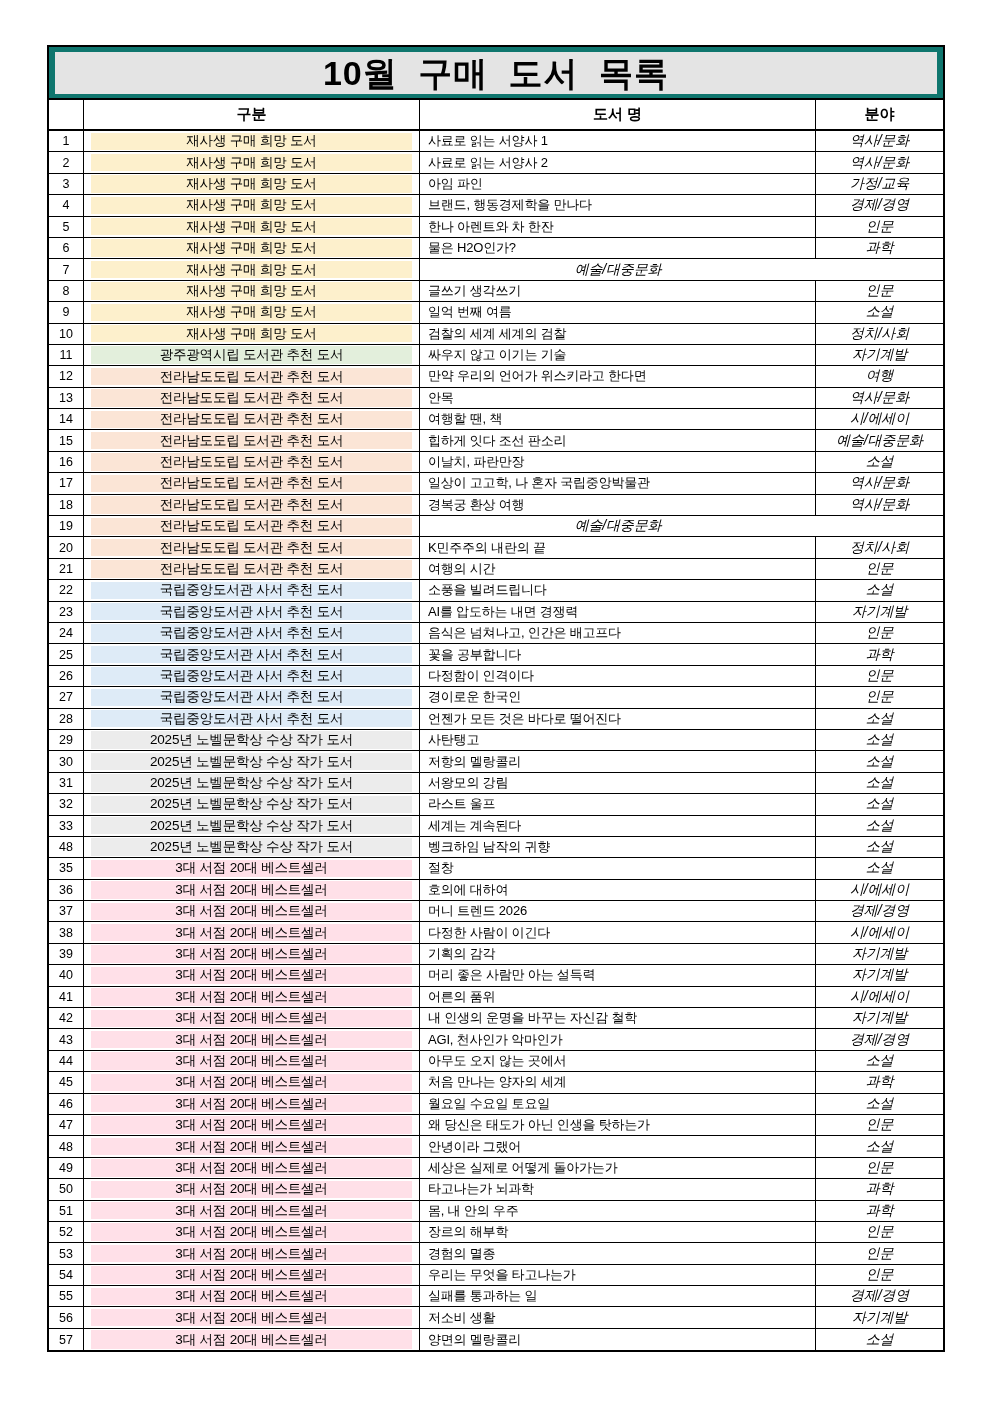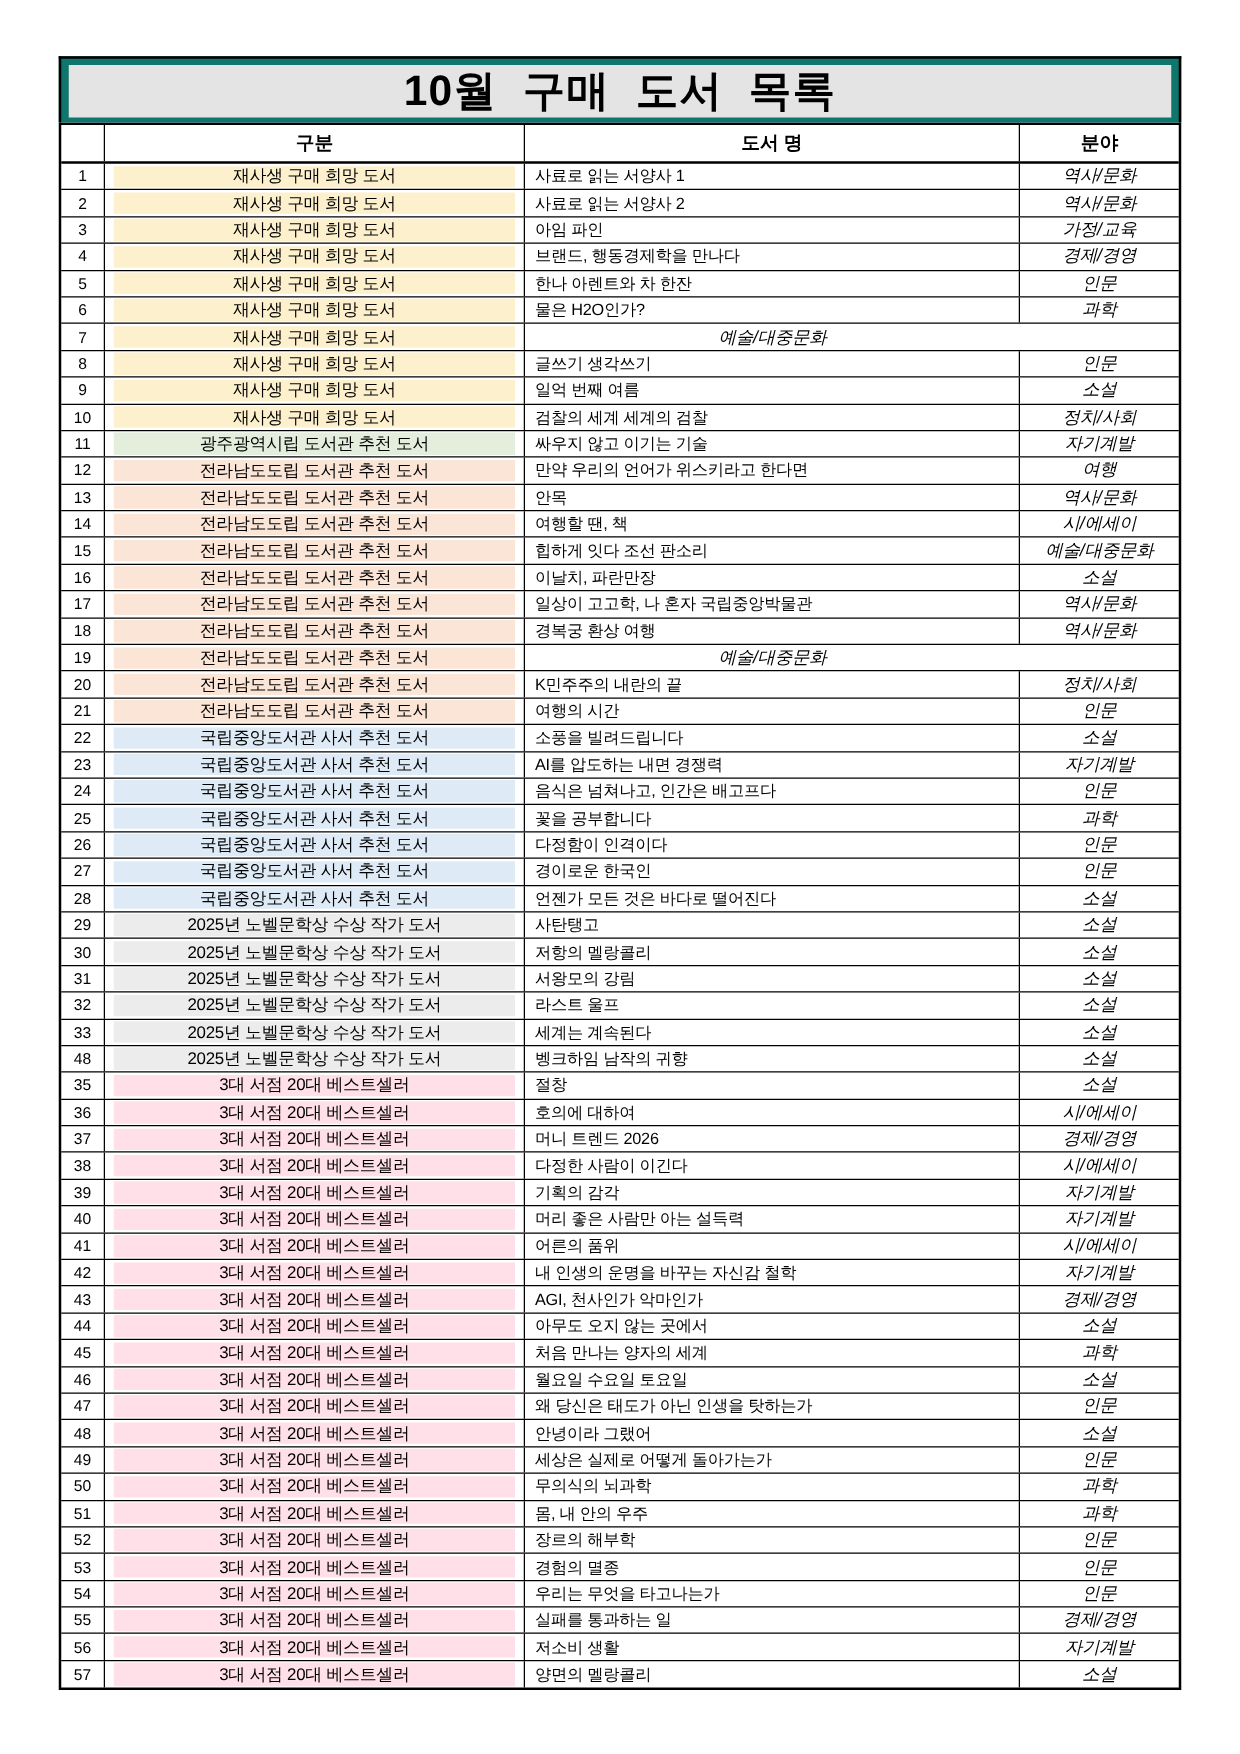--- a/index.html
+++ b/index.html
@@ -455,21 +455,21 @@
       <div class="hl" style="background: rgb(255, 224, 232);">3대 서점 20대 베스트셀러</div>
     </div>
     <div class="cell b-r c-book">세상은 실제로 어떻게 돌아가는가</div>
     <div class="cell c-genre">인문</div>
   </div>
         <div class="row">
     <div class="cell b-r c-no">50</div>
     <div class="cell b-r c-cat">
       <div class="hl" style="background: rgb(255, 224, 232);">3대 서점 20대 베스트셀러</div>
     </div>
-    <div class="cell b-r c-book">무의식의 뇌과학</div>
+    <div class="cell b-r c-book">타고나는가 뇌과학</div>
     <div class="cell c-genre">과학</div>
   </div>
         <div class="row">
     <div class="cell b-r c-no">51</div>
     <div class="cell b-r c-cat">
       <div class="hl" style="background: rgb(255, 224, 232);">3대 서점 20대 베스트셀러</div>
     </div>
     <div class="cell b-r c-book">몸, 내 안의 우주</div>
     <div class="cell c-genre">과학</div>
   </div>

